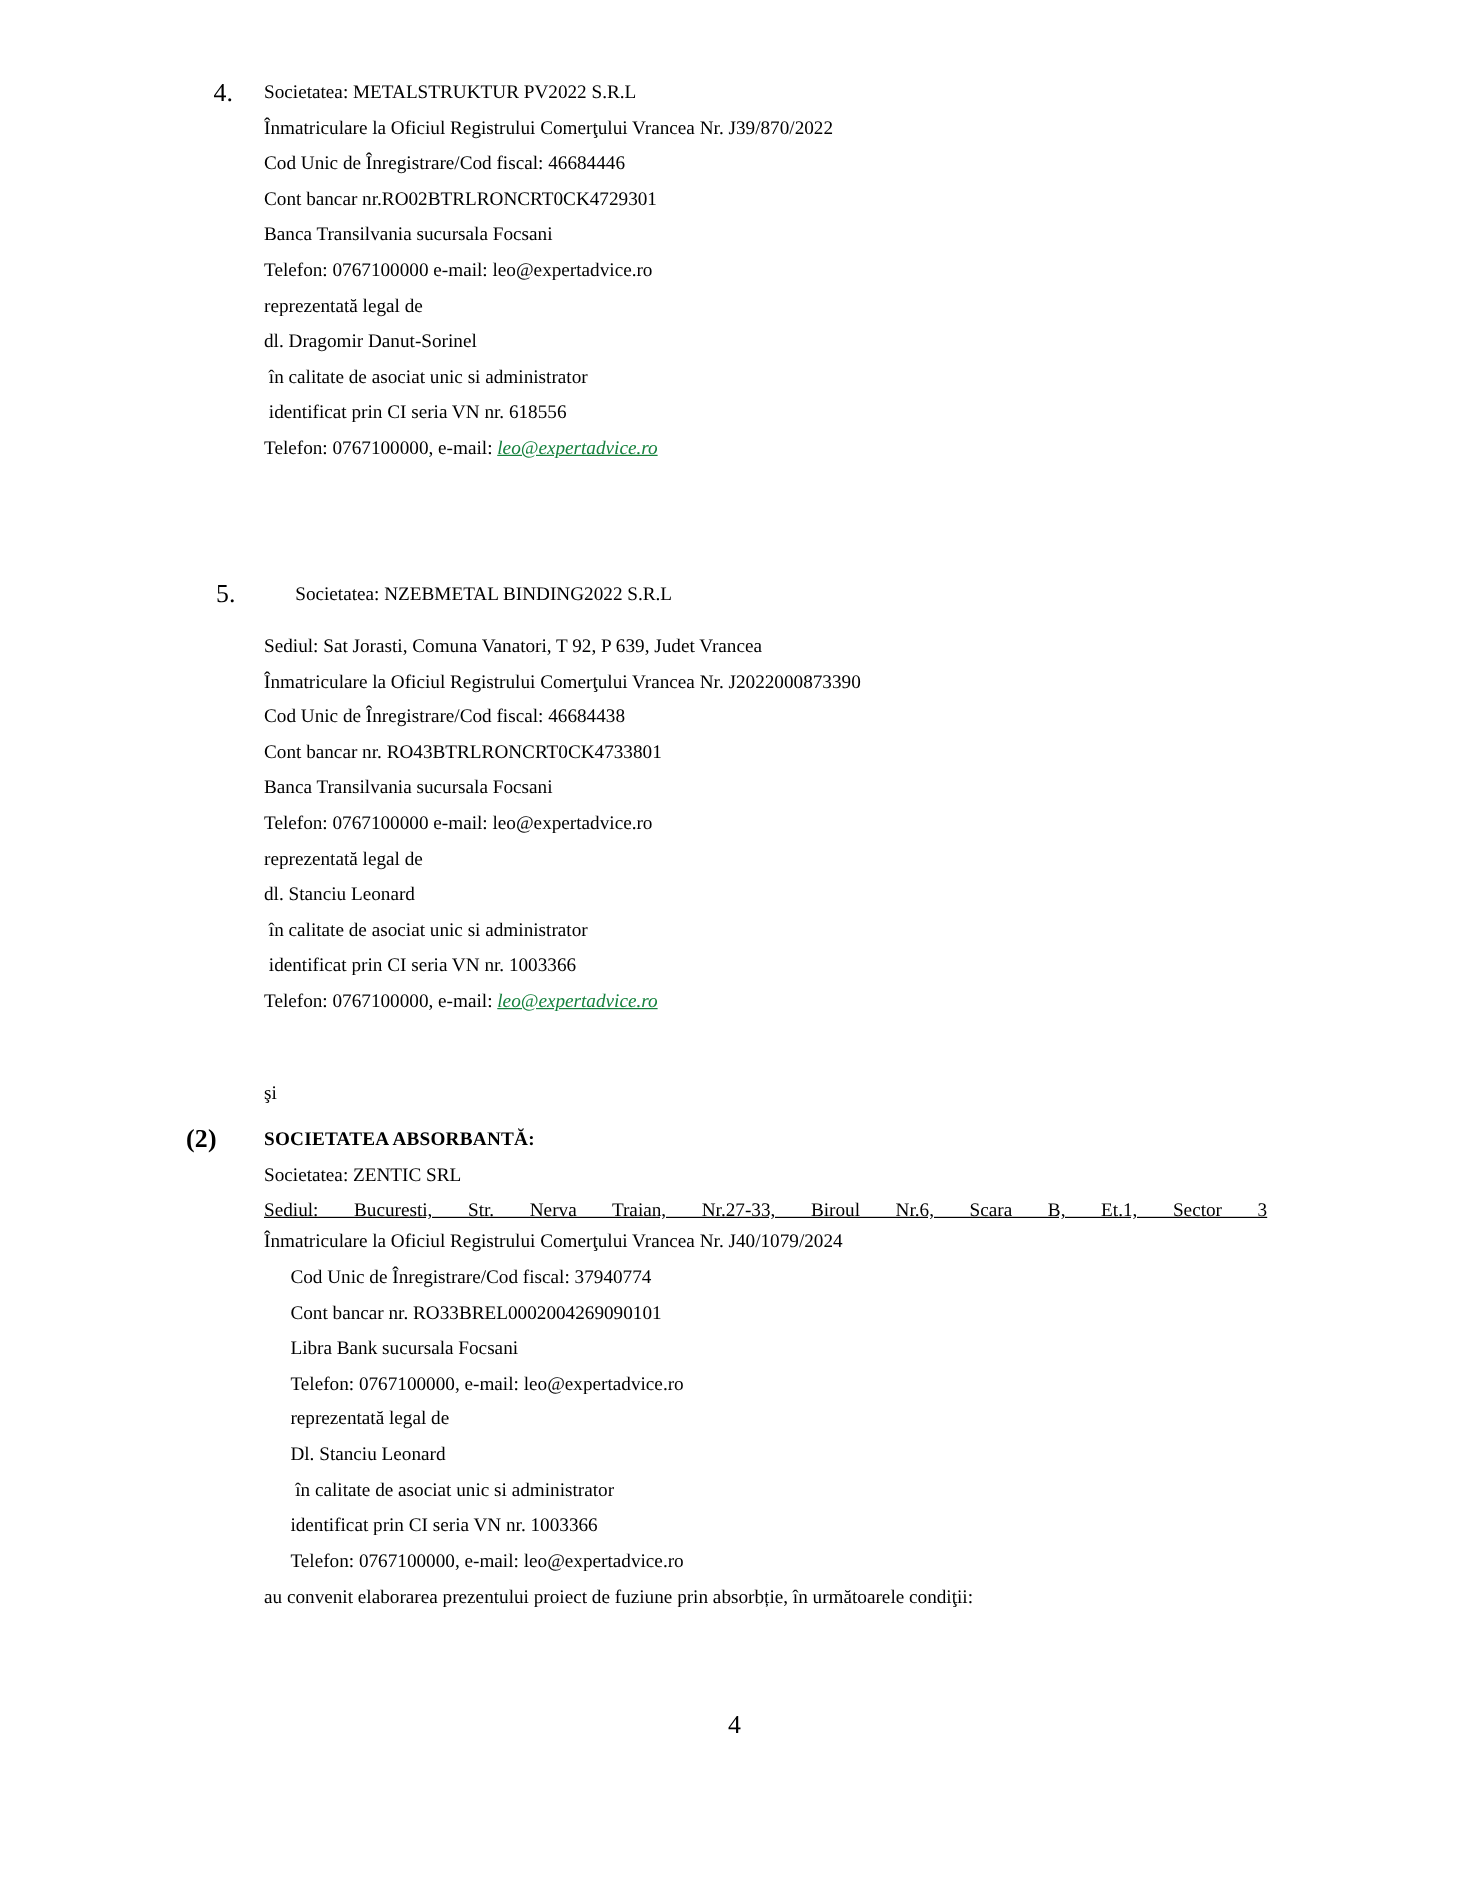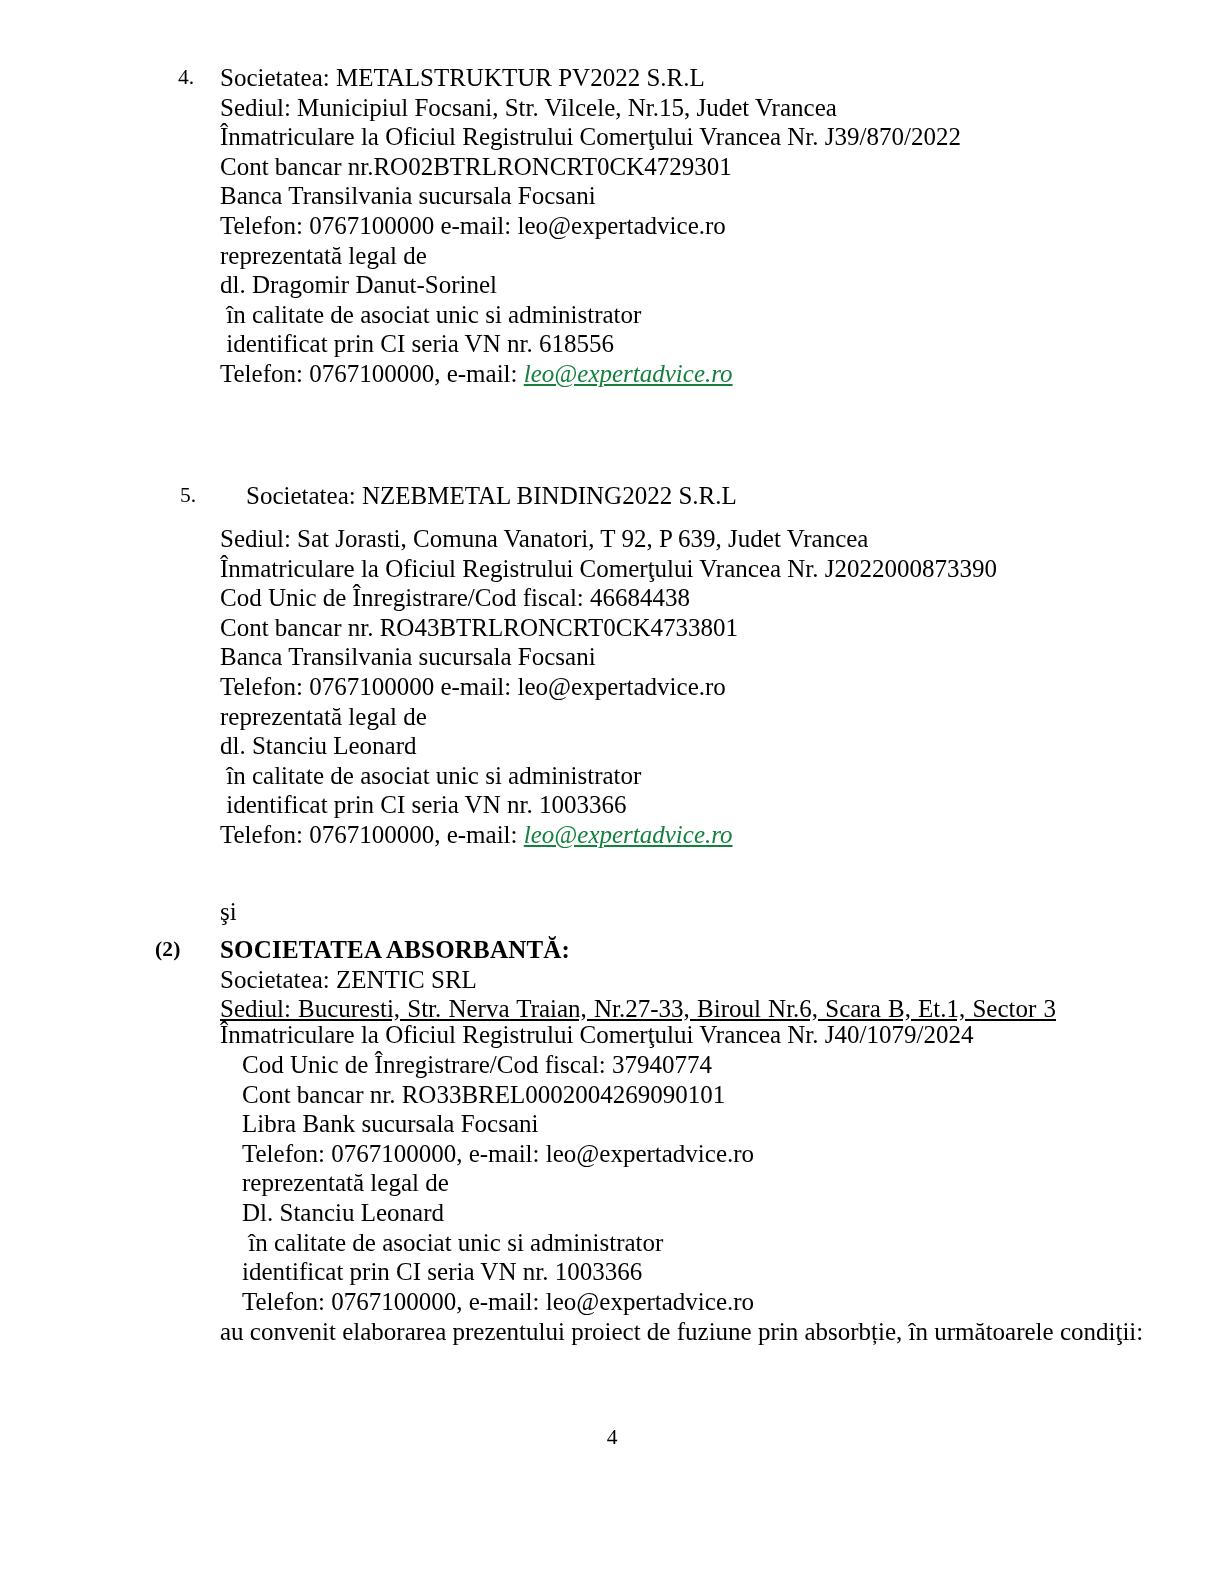--- a/index.html
+++ b/index.html
@@ -13,21 +13,21 @@
     height: 1584px;
     background: #ffffff;
     font-family: "Liberation Serif", "DejaVu Serif", serif;
     color: #000000;
     overflow: hidden;
   }
 
   
   .block {
     position: absolute;
-    font-size: 25px;
+    font-size: 16px;
     line-height: 29.6px;
   }
 
   .line {
     white-space: pre;
   }
 
   .marker {
     position: absolute;
     font-size: 21.5px;
@@ -67,22 +67,22 @@
 </style>
 </head>
 <body>
 
 <div class="page">
 
   <div class="marker" style="left:178px; top:63px;">4.</div>
 
   <div class="block" id="entry-4-body" style="left:220px; top:63px;">
     <div class="line">Societatea: METALSTRUKTUR PV2022 S.R.L</div>
-    <div class="line">Sediul: Municipiul Focsani, Str. Vilcele, Nr.15, Judet Vrancea</div>
     <div class="line">Înmatriculare la Oficiul Registrului Comerţului Vrancea Nr. J39/870/2022</div>
+    <div class="line">Cod Unic de Înregistrare/Cod fiscal: 46684446</div>
     <div class="line">Cont bancar nr.RO02BTRLRONCRT0CK4729301</div>
     <div class="line">Banca Transilvania sucursala Focsani</div>
     <div class="line">Telefon: 0767100000 e-mail: leo@expertadvice.ro</div>
     <div class="line">reprezentată legal de</div>
     <div class="line">dl. Dragomir Danut-Sorinel</div>
     <div class="line"> în calitate de asociat unic si administrator</div>
     <div class="line"> identificat prin CI seria VN nr. 618556</div>
     <div class="line"><span>Telefon: 0767100000, e-mail: </span><a class="link" href="#">leo@expertadvice.ro</a></div>
   </div>
 

